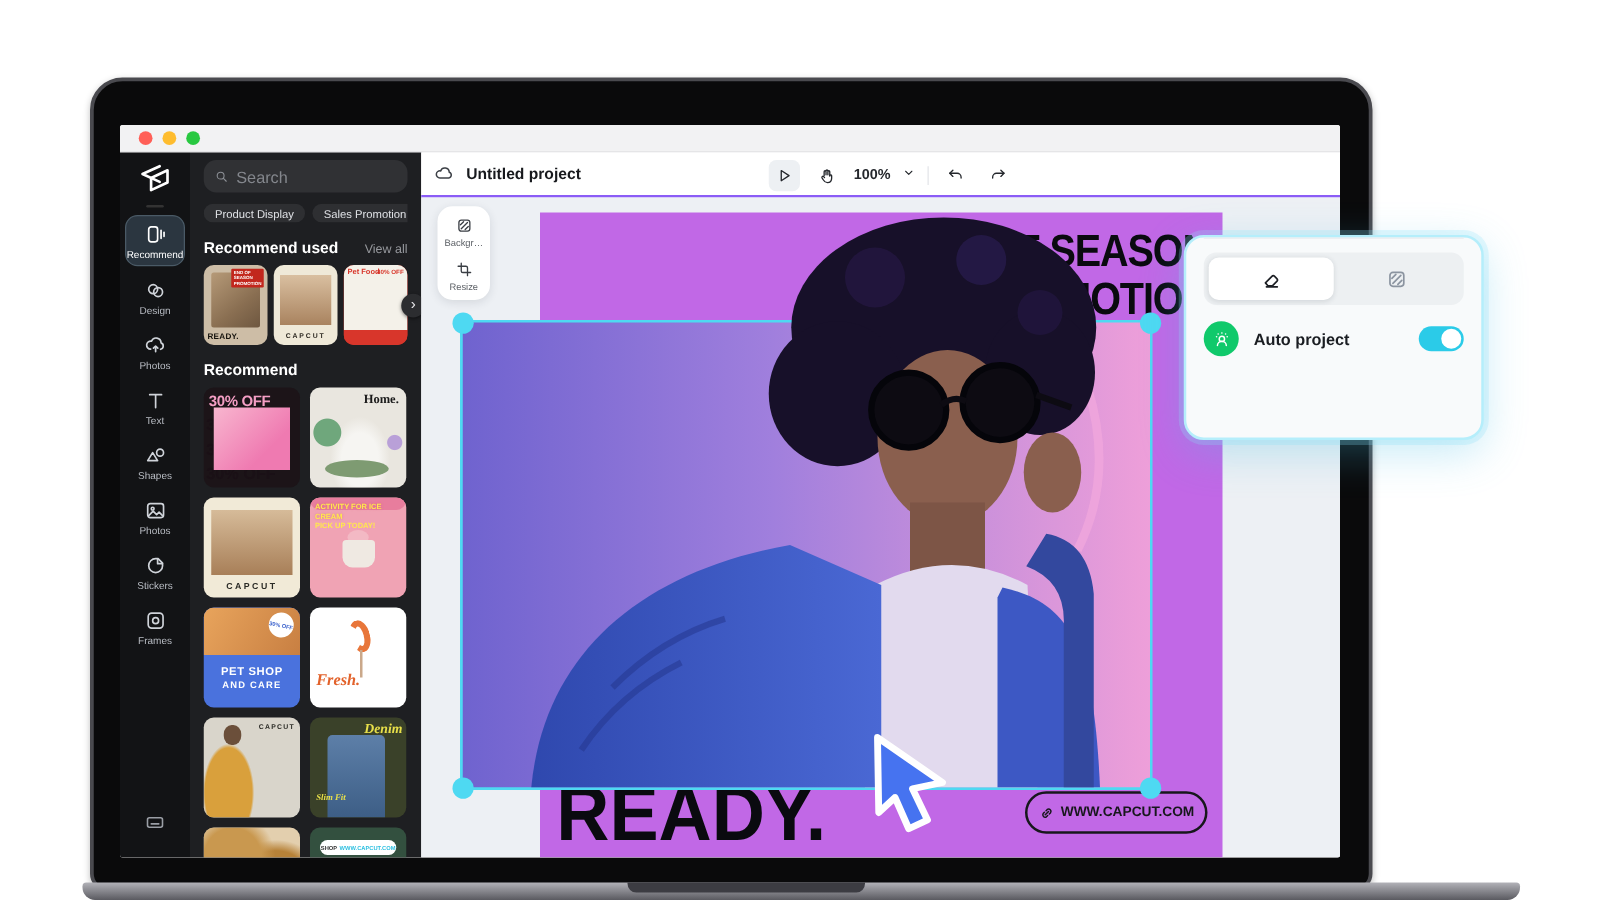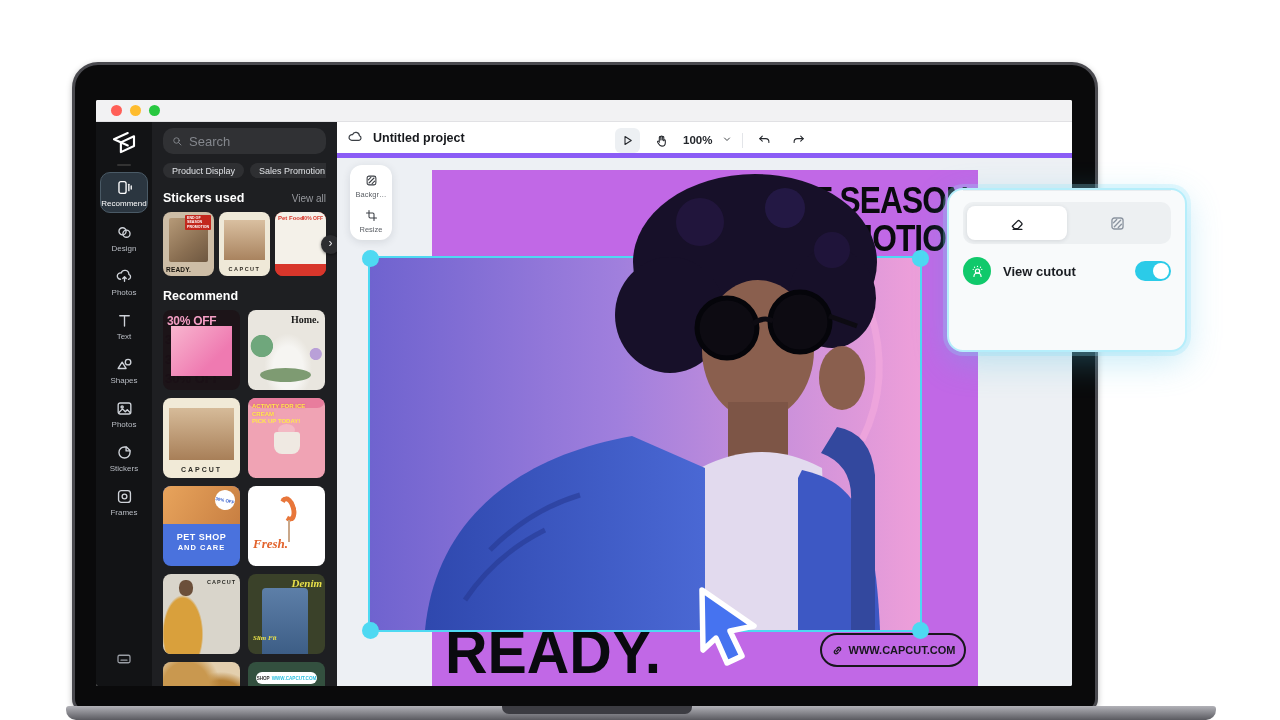--- a/index.html
+++ b/index.html
@@ -116,21 +116,21 @@
     background:radial-gradient(ellipse at 30% 30%, #c9984f 0 30%, transparent 45%),
                radial-gradient(ellipse at 75% 45%, #b78238 0 28%, transparent 42%),
                radial-gradient(ellipse at 45% 80%, #d2a55e 0 30%, transparent 45%); }
   .t10 .pill { position:absolute; left:8px; top:10px; right:8px; height:12px; background:#fff; border-radius:6px;
     display:flex; align-items:center; justify-content:center; gap:2px; }
   .t10 .t-title { position:static; font-size:4.6px; color:#2bbfe0; font-weight:700; }
   .t10 .pill-dark { color:#333; font-size:4.6px; font-weight:700; }
 
   
   .editor { flex:1; display:flex; flex-direction:column; min-width:0; }
-  .topbar { height:36px; background:#fff; border-bottom:5px solid #8b5cf6; position:relative;
+  .topbar { height:36px; background:#fff; border-bottom:2px solid #8b5cf6; position:relative;
     display:flex; align-items:center; padding:0 10px; flex:0 0 36px; }
   .tb-left { display:flex; align-items:center; gap:9px; }
   .tb-left svg { width:17px; height:17px; stroke:#3c4046; }
   .project-title { font-size:12.5px; font-weight:700; color:#17191d; }
   .tb-center { position:absolute; left:278px; top:0; height:36px; display:flex; align-items:center; gap:9px; }
   .tool-btn { width:25px; height:25px; border-radius:6px; display:flex; align-items:center; justify-content:center; cursor:pointer; }
   .tool-btn.sel { background:#edf0f3; }
   .tool-btn svg { width:15px; height:15px; stroke:#24272c; }
   .zoom-txt { font-size:11.5px; font-weight:700; color:#24272c; }
   .chev svg { width:12px; height:12px; stroke:#24272c; }
@@ -294,21 +294,21 @@
             <input placeholder="Search" style="">
           </div>
 
           <div class="chips">
             <span class="chip">Product Display</span>
             <span class="chip">Sales Promotion</span>
 
           </div>
 
           <div class="sec-head">
-            <span class="sec-title">Stickers used</span>
+            <span class="sec-title">Recommend used</span>
             <span class="view-all">View all</span>
           </div>
 
           <div class="recent-row">
             <div class="thumb-s" style="background: rgb(205, 189, 166);">
               <div class="rt-photo"></div>
               <span class="rt-tag">END OF SEASON PROMOTION</span>
               <span class="rt-cap" style="color: rgb(21, 18, 12);">READY.</span>
             </div>
             <div class="thumb-s" style="background: rgb(239, 233, 216);">
@@ -540,21 +540,21 @@
             <path d="M7 19a5 5 0 0 1 10 0"></path>
             <g fill="#fff" stroke="none">
               <circle cx="6" cy="9" r="0.9"></circle>
               <circle cx="7.8" cy="6" r="0.9"></circle>
               <circle cx="12" cy="4.8" r="0.9"></circle>
               <circle cx="16.2" cy="6" r="0.9"></circle>
               <circle cx="18" cy="9" r="0.9"></circle>
             </g>
           </svg>
       </span>
-      <span class="auto-label">View cutout</span>
+      <span class="auto-label">Auto project</span>
       <span class="toggle" style="background: rgb(43, 203, 232);">
         <span class="knob"></span>
       </span>
     </div>
   </div>
 
   <svg class="cursor" viewBox="0 0 78 86">
     <path d="M10 4 62 40 38 45 50 70 35 77 24 52 11 64 Z" fill="#4673f0" stroke="#ffffff" stroke-width="5.5" stroke-linejoin="round"></path>
   </svg>
 

